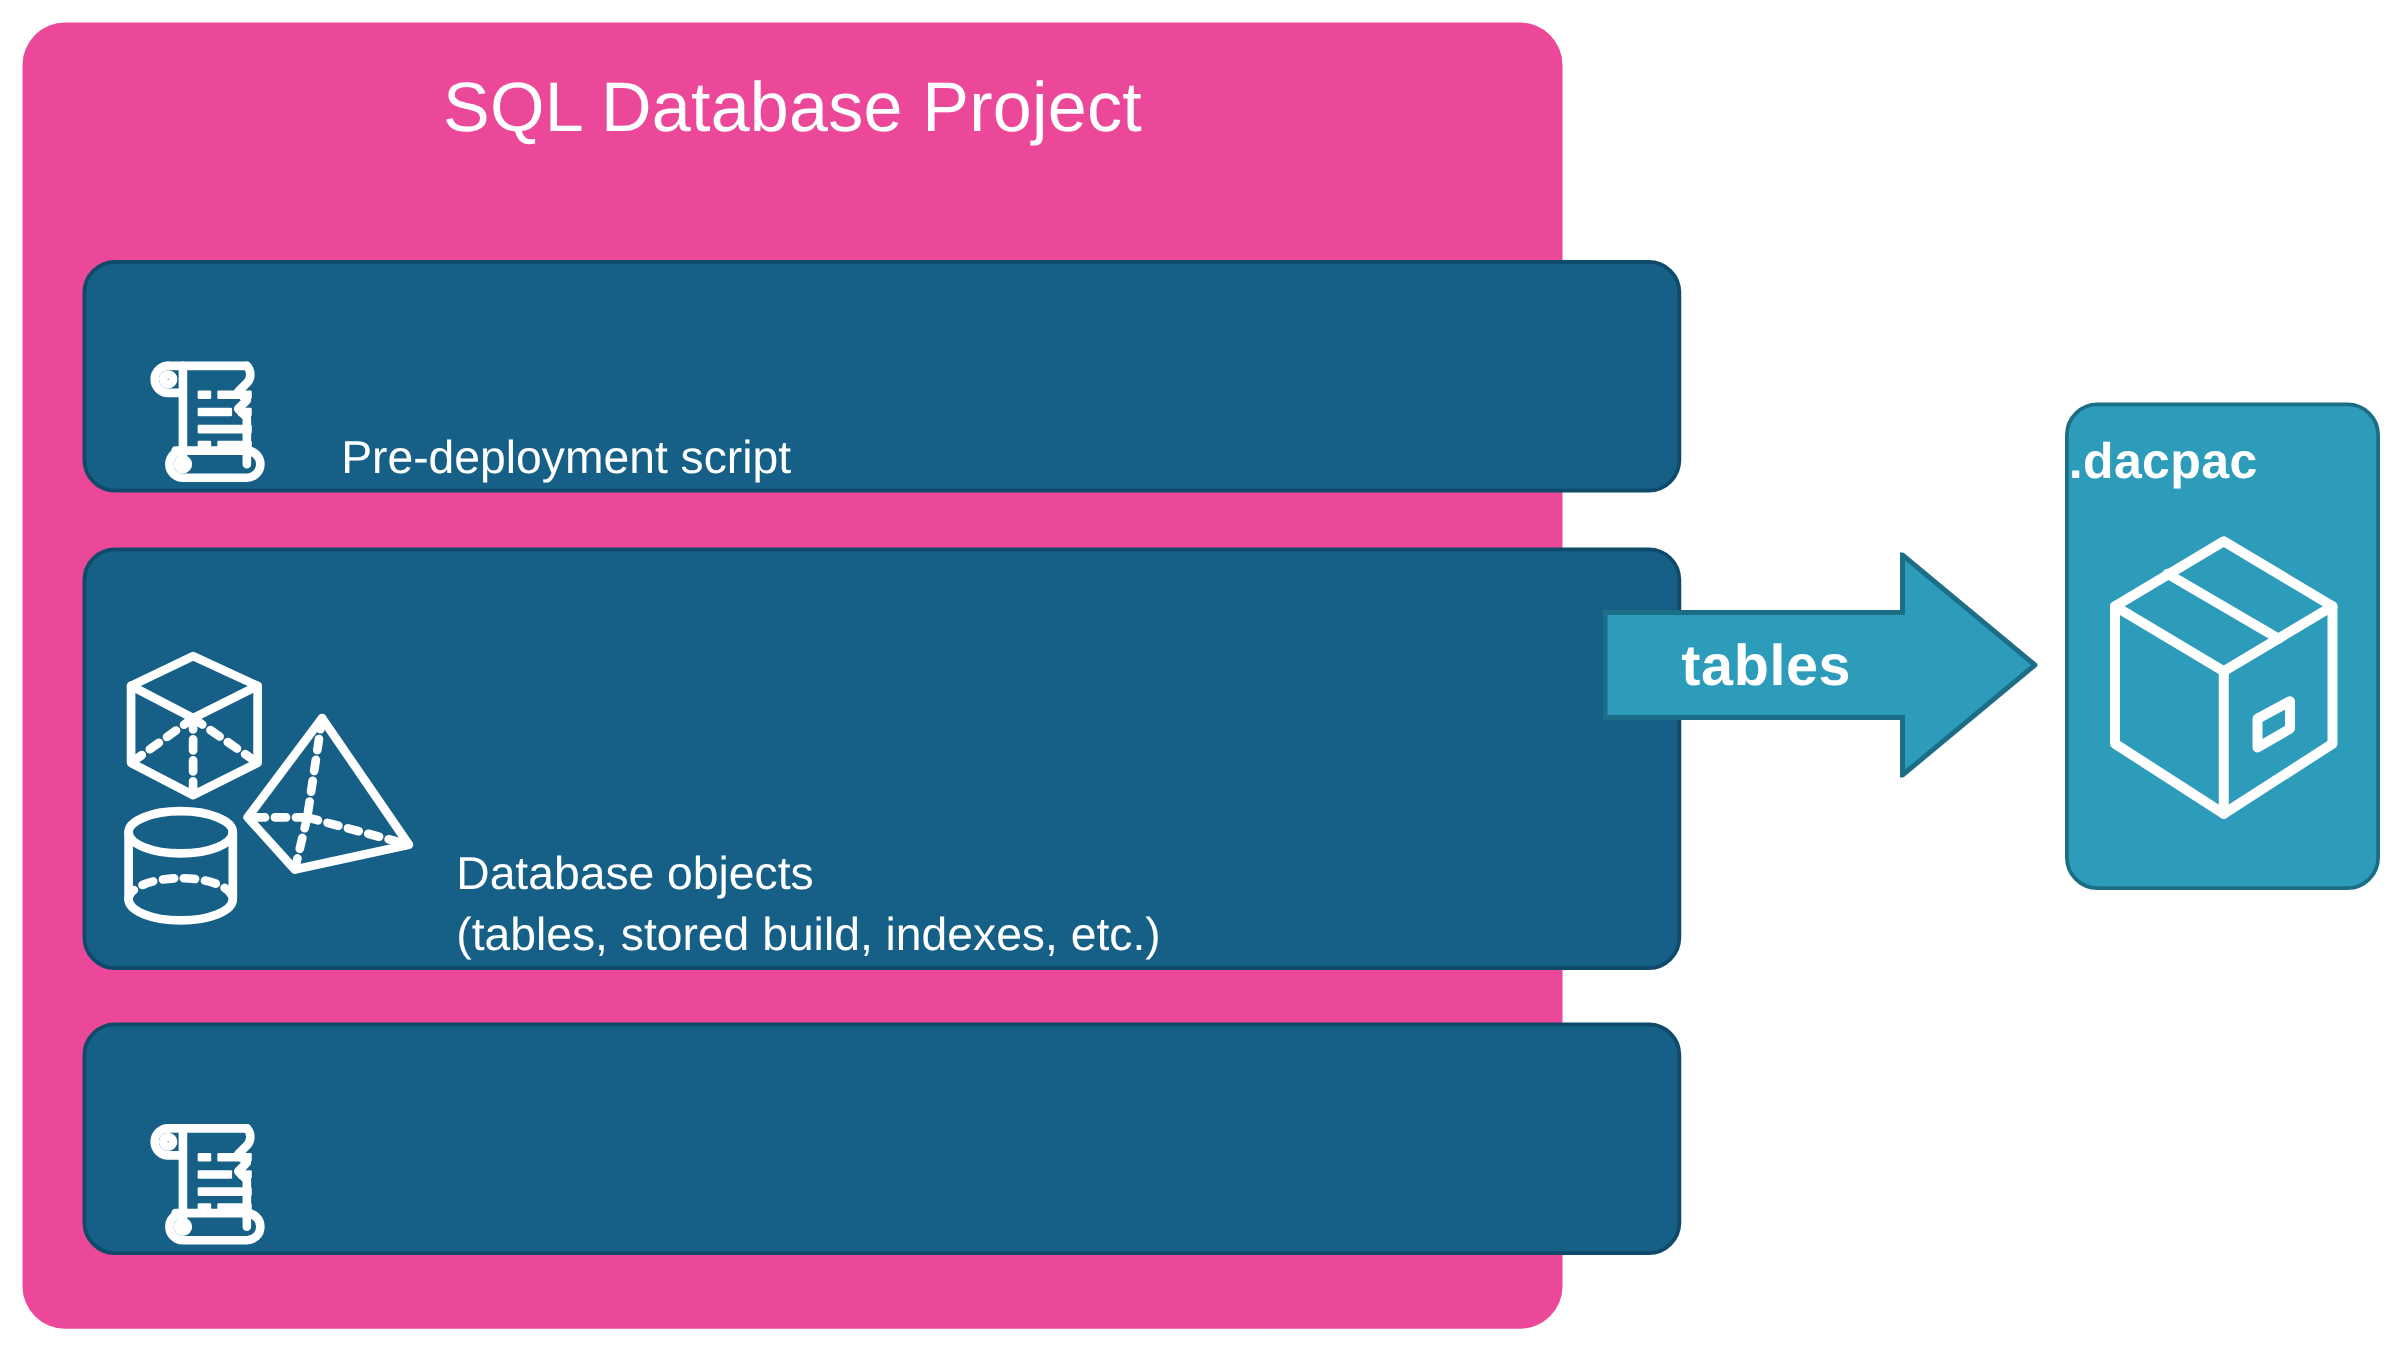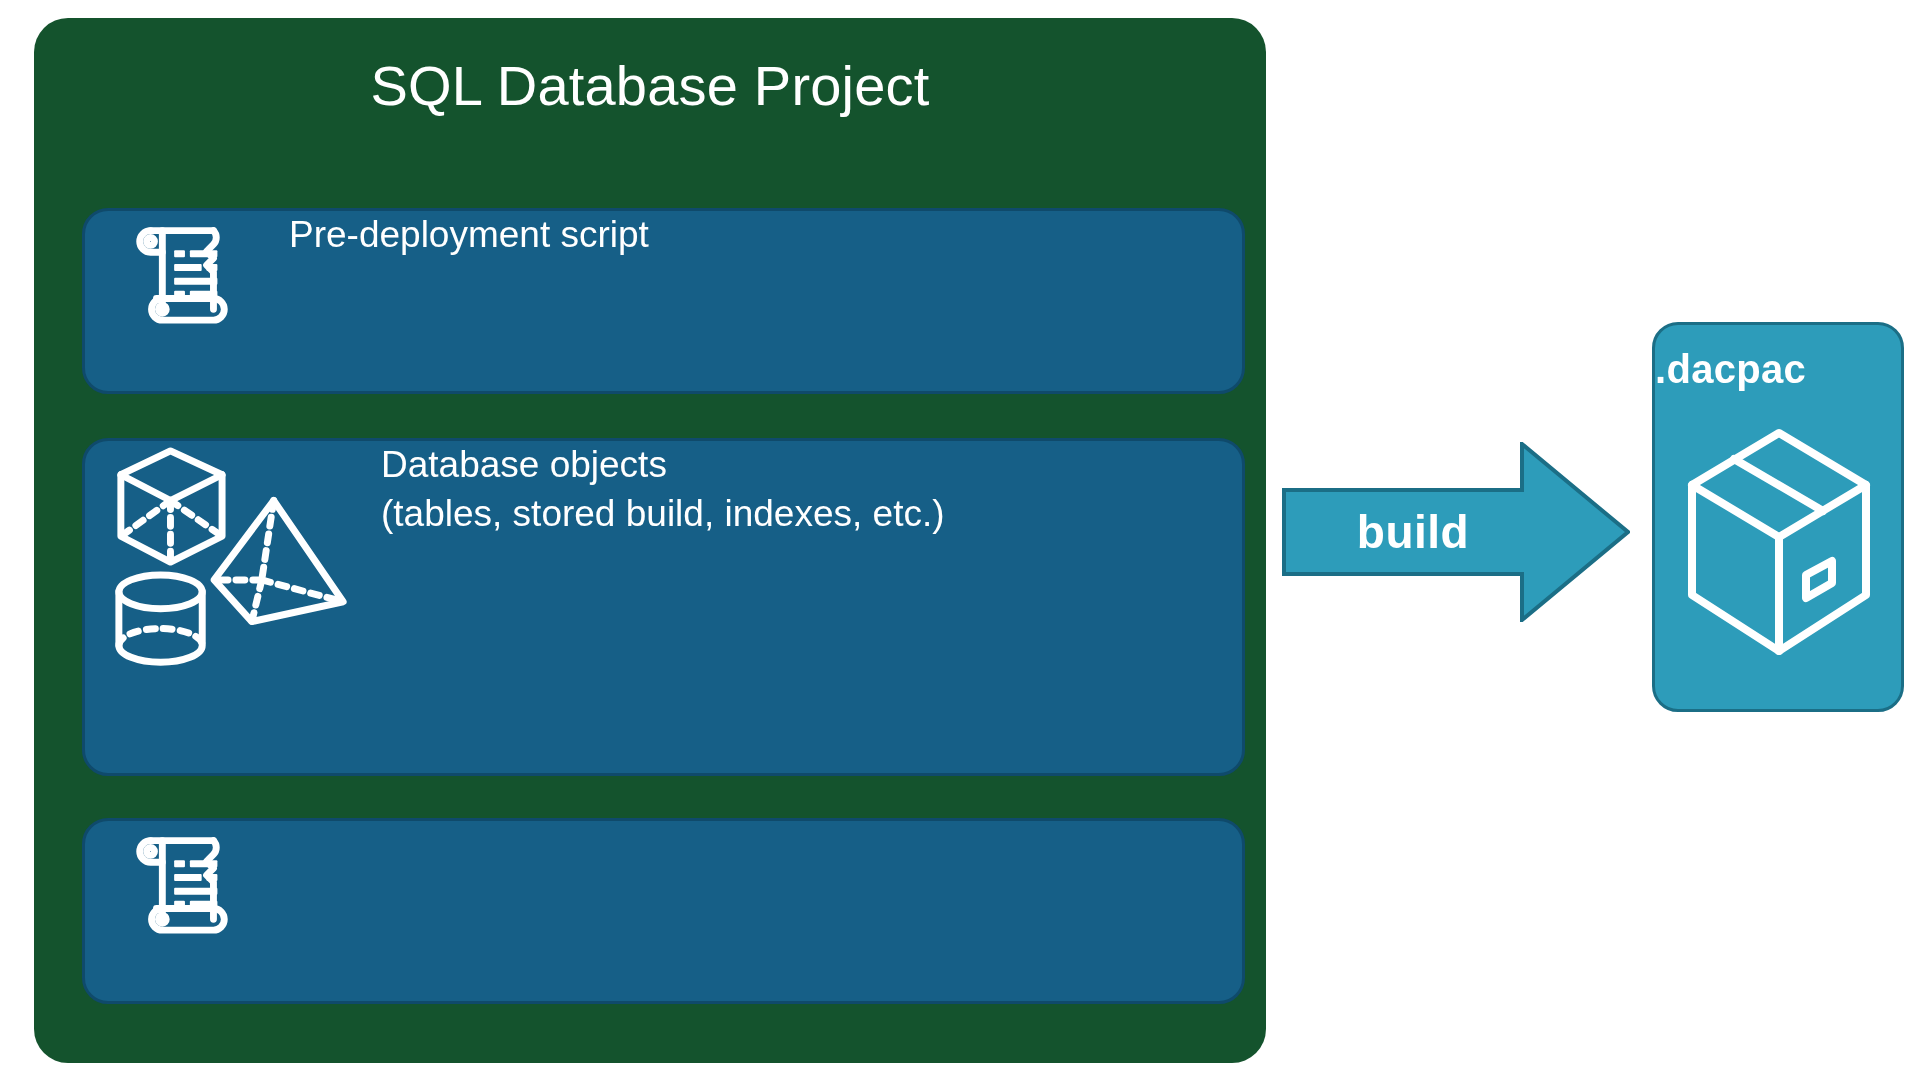--- a/index.html
+++ b/index.html
@@ -22,51 +22,50 @@
     background: #ffffff;
   }
 
   
   .project-container {
     position: absolute;
     left: 18px;
     top: 18px;
     width: 1232px;
     height: 1045px;
-    background: #14532d;
+    background: #ec4899;
     border-radius: 34px;
     box-sizing: border-box;
-    margin-left: 16px;
   }
 
   .project-title {
     position: absolute;
     left: 0;
     top: 36px;
     width: 1232px;
     text-align: center;
     color: #ffffff;
     font-size: 56px;
     font-weight: 400;
     letter-spacing: 0.2px;
     line-height: 1.15;
     white-space: nowrap;
   }
 
   
   .inner-card {
     position: absolute;
     left: 48px;
-    width: 1163px;
+    width: 1279px;
     background: #165f87;
     border: 3px solid #0f4a6b;
     border-radius: 26px;
     box-sizing: border-box;
     display: flex;
-    align-items: flex-start;
+    align-items: flex-end;
   }
 
   .card-pre  { top: 190px; height: 186px; }
   .card-obj  { top: 420px; height: 338px; }
   .card-post { top: 800px; height: 186px; }
 
   .card-icon {
     flex: 0 0 auto;
     display: flex;
     align-items: center;
@@ -241,21 +240,21 @@
       </div>
     </div>
 
   </div>
 
   <div class="build-arrow">
     <svg viewBox="0 0 348 180" width="348" height="180" aria-hidden="true">
       <polygon points="2,48 240,48 240,2 346,90 240,178 240,132 2,132" fill="#2d9cba" stroke="#1b6e86" stroke-width="4" stroke-linejoin="miter"></polygon>
     </svg>
   </div>
-  <div class="build-arrow-label">build</div>
+  <div class="build-arrow-label">tables</div>
 
   <div class="dacpac-box">
     <div class="dacpac-title">.dacpac</div>
 
     <div class="dacpac-icon">
       <svg viewBox="0 0 190 250" width="190" height="250" aria-hidden="true">
         <g fill="none" stroke="#ffffff" stroke-width="8" stroke-linejoin="round" stroke-linecap="round">
 
           <polygon points="8,68 95,16 182,68 182,178 95,234 8,178"></polygon>
 

